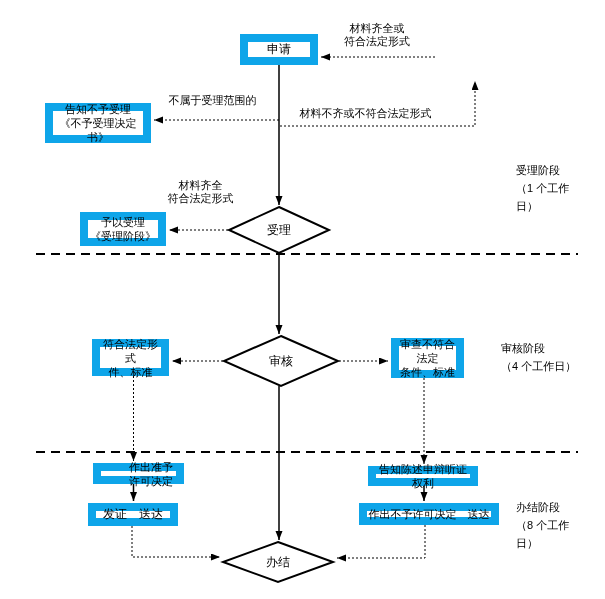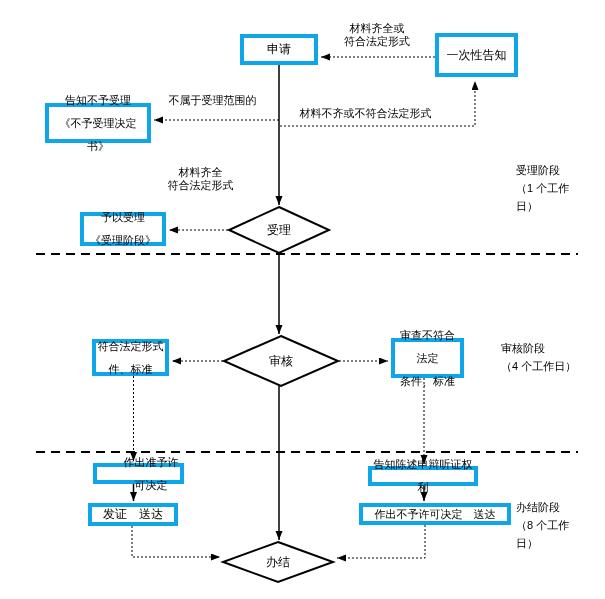--- a/index.html
+++ b/index.html
@@ -3,25 +3,25 @@
 <meta charset="utf-8">
 <style>
   html,body{margin:0;padding:0;background:#fff;}
   #stage{
     position:relative;width:605px;height:599px;background:#ffffff;
     font-family:"Liberation Sans","DejaVu Sans",sans-serif;color:#000;
     overflow:hidden;
   }
   #connectors{position:absolute;left:0;top:0;width:605px;height:599px;}
   .node{
-    position:absolute;box-sizing:border-box;border:4px solid #0ea5e9;background:#fff;
+    position:absolute;box-sizing:border-box;border:8px solid #0ea5e9;background:#fff;
     display:flex;align-items:center;justify-content:center;text-align:center;
     font-size:12px;line-height:15px;white-space:pre-line;
   }
-  .node.small{font-size:11px;line-height:23px;}
+  .node.small{font-size:11px;line-height:14px;}
   .diamond-label{
     position:absolute;display:flex;align-items:center;justify-content:center;
     font-size:12px;text-align:center;pointer-events:none;
   }
   .edge-label{
     position:absolute;font-size:11px;line-height:13px;text-align:center;
     white-space:pre-line;
   }
   .stage-label{
     position:absolute;font-size:11px;line-height:18px;
@@ -60,51 +60,50 @@
     <path d="M36,254 H578" fill="none" stroke="#000" stroke-width="2" stroke-dasharray="9,6"></path>
     <path d="M36,452 H578" fill="none" stroke="#000" stroke-width="2" stroke-dasharray="9,6"></path>
 
     <polygon points="279,207 329,230 279,253 229,230" fill="#fff" stroke="#000" stroke-width="2"></polygon>
     <polygon points="281,336 338,361 281,386 224,361" fill="#fff" stroke="#000" stroke-width="2"></polygon>
     <polygon points="278,542 333,562 278,582 223,562" fill="#fff" stroke="#000" stroke-width="2"></polygon>
   </svg>
 
   <div class="node" style="left:240px;top:34px;width:78px;height:31px;">申请</div>
 
-  <div class="node" style="left:435px;top:33px;width:83px;height:44px;">一次性告知</div>
 
   <div class="node small" style="left:45px;top:103px;width:106px;height:40px;">告知不予受理
 《不予受理决定书》</div>
 
   <div class="node small" style="left:80px;top:212px;width:86px;height:34px;">予以受理
 《受理阶段》</div>
 
   <div class="node small" style="left:92px;top:339px;width:77px;height:37px;">符合法定形式
 件、标准</div>
 
   <div class="node small" style="left:391px;top:338px;width:73px;height:40px;">审查不符合法定
 条件、标准</div>
 
   <div class="node small" style="left:93px;top:463px;width:91px;height:21px;padding-left:25px;">作出准予许可决定</div>
 
   <div class="node" style="left:88px;top:503px;width:90px;height:23px;">发证　送达</div>
 
   <div class="node small" style="left:368px;top:466px;width:110px;height:20px;">告知陈述申辩听证权利</div>
 
-  <div class="node small" style="left:359px;top:503px;width:152px;height:22px;text-align:right;">作出不予许可决定　送达</div>
+  <div class="node small" style="left:359px;top:503px;width:140px;height:22px;text-align:right;">作出不予许可决定　送达</div>
 
   <div class="diamond-label" style="left:249px;top:216px;width:60px;height:28px;">受理</div>
   <div class="diamond-label" style="left:251px;top:347px;width:60px;height:28px;">审核</div>
   <div class="diamond-label" style="left:248px;top:548px;width:60px;height:28px;text-align:right;">办结</div>
 
   <div class="edge-label" style="left:322px;top:22px;width:110px;">材料齐全或
 符合法定形式</div>
   <div class="edge-label" style="left:150px;top:94px;width:125px;">不属于受理范围的</div>
   <div class="edge-label" style="left:293px;top:107px;width:145px;">材料不齐或不符合法定形式</div>
-  <div class="edge-label" style="left:158px;top:166px;width:85px;font-family:Liberation Serif, serif;">材料齐全
+  <div class="edge-label" style="left:158px;top:179px;width:85px;font-family:Liberation Serif, serif;">材料齐全
 符合法定形式</div>
 
   <div class="stage-label" style="left:516px;top:161px;width:86px;">受理阶段
 （1 个工作
 日）</div>
   <div class="stage-label" style="left:501px;top:339px;width:106px;">审核阶段
 （4 个工作日）</div>
   <div class="stage-label" style="left:516px;top:498px;width:86px;">办结阶段
 （8 个工作
 日）</div>

